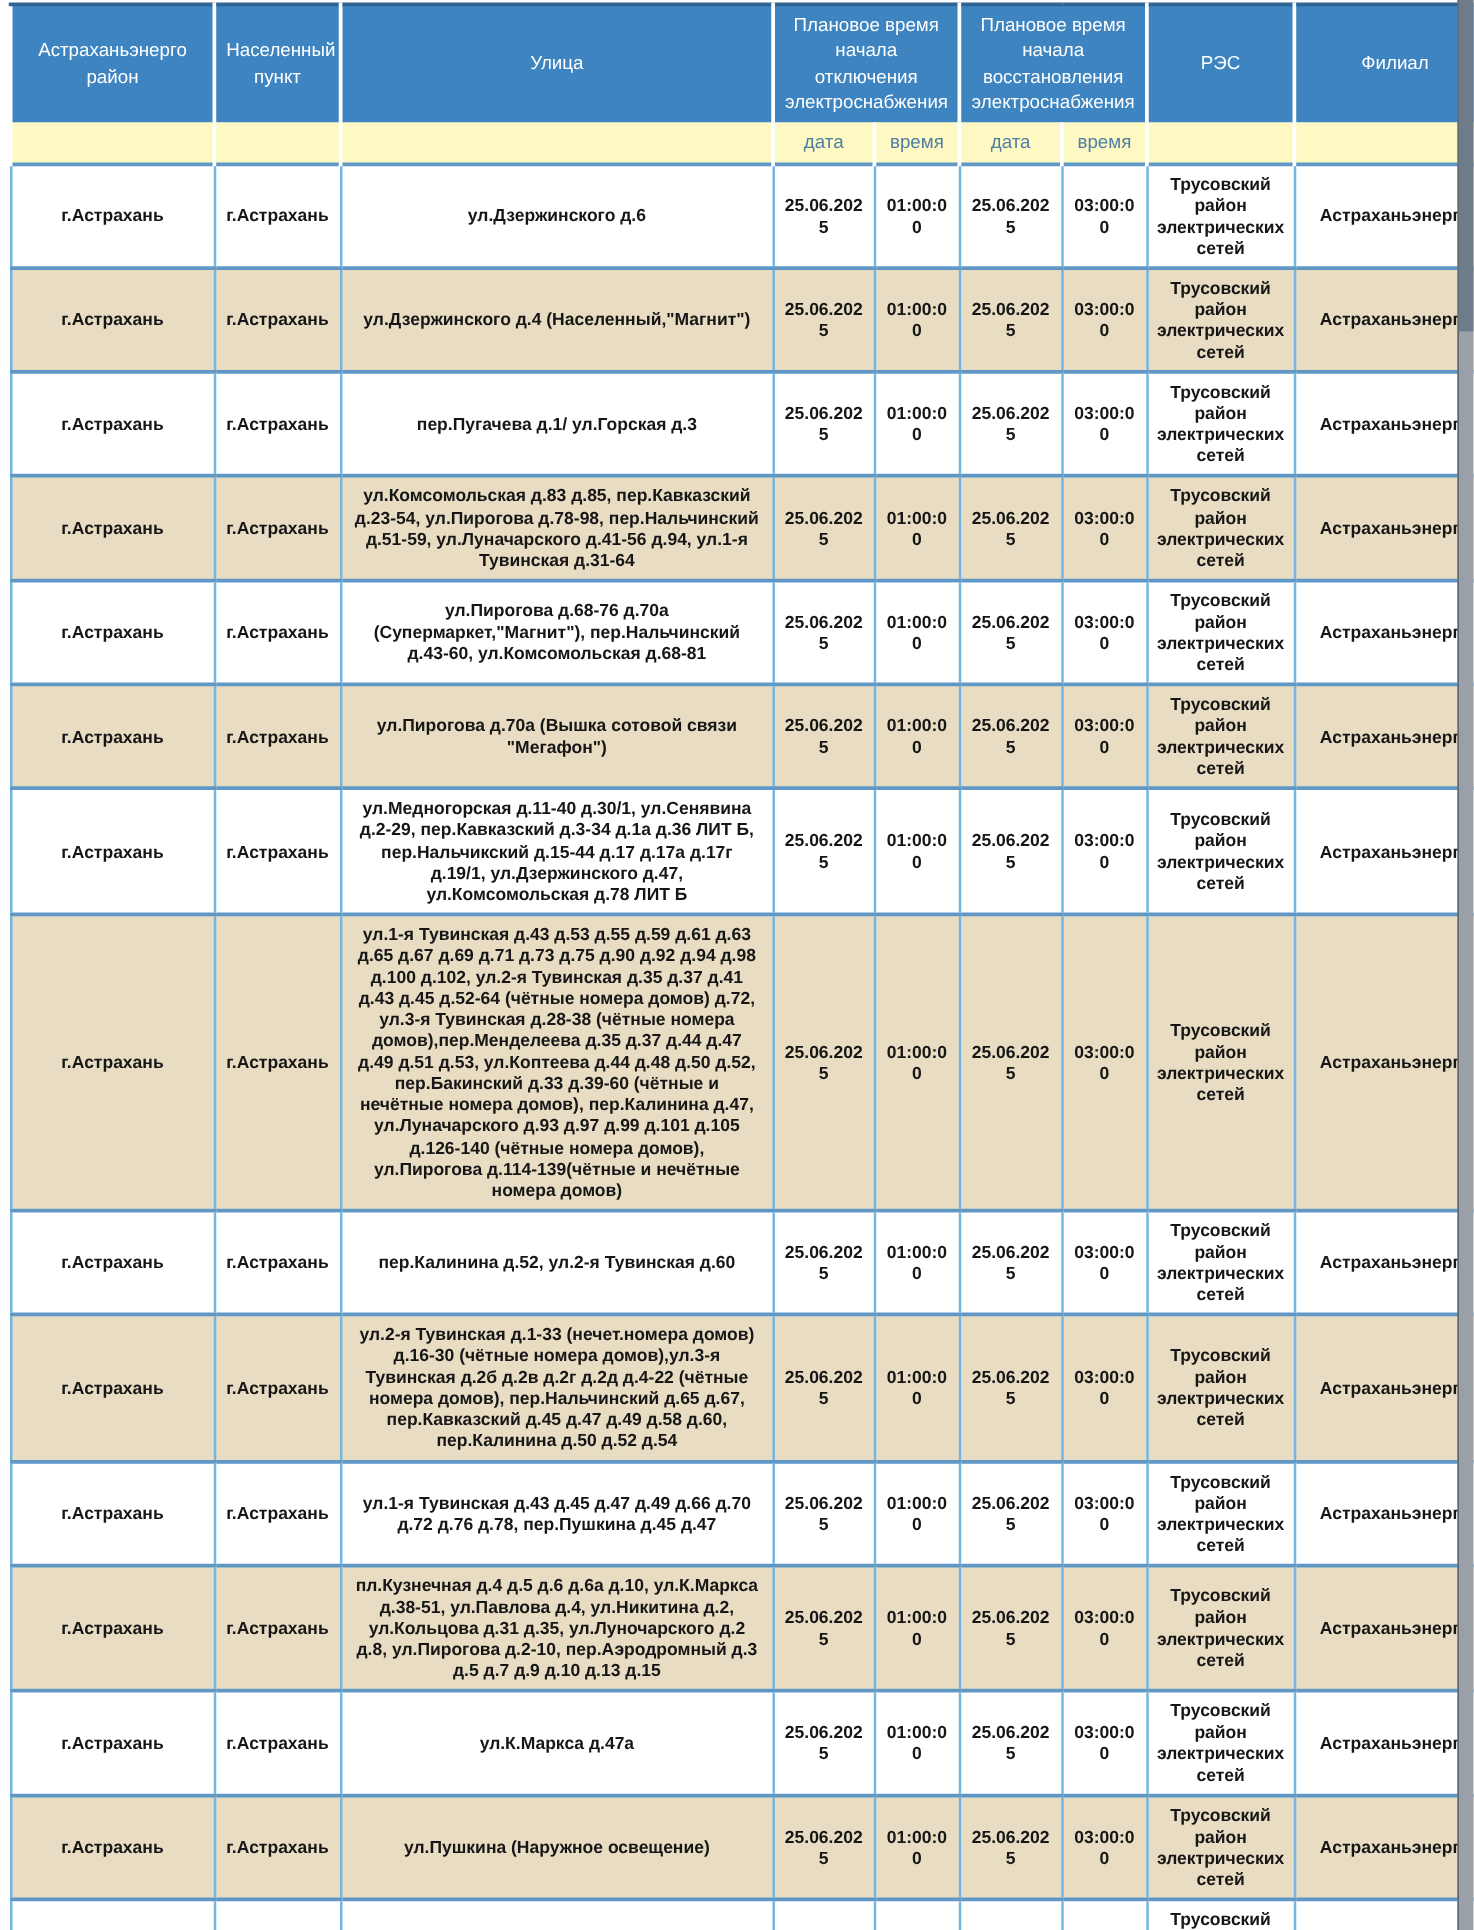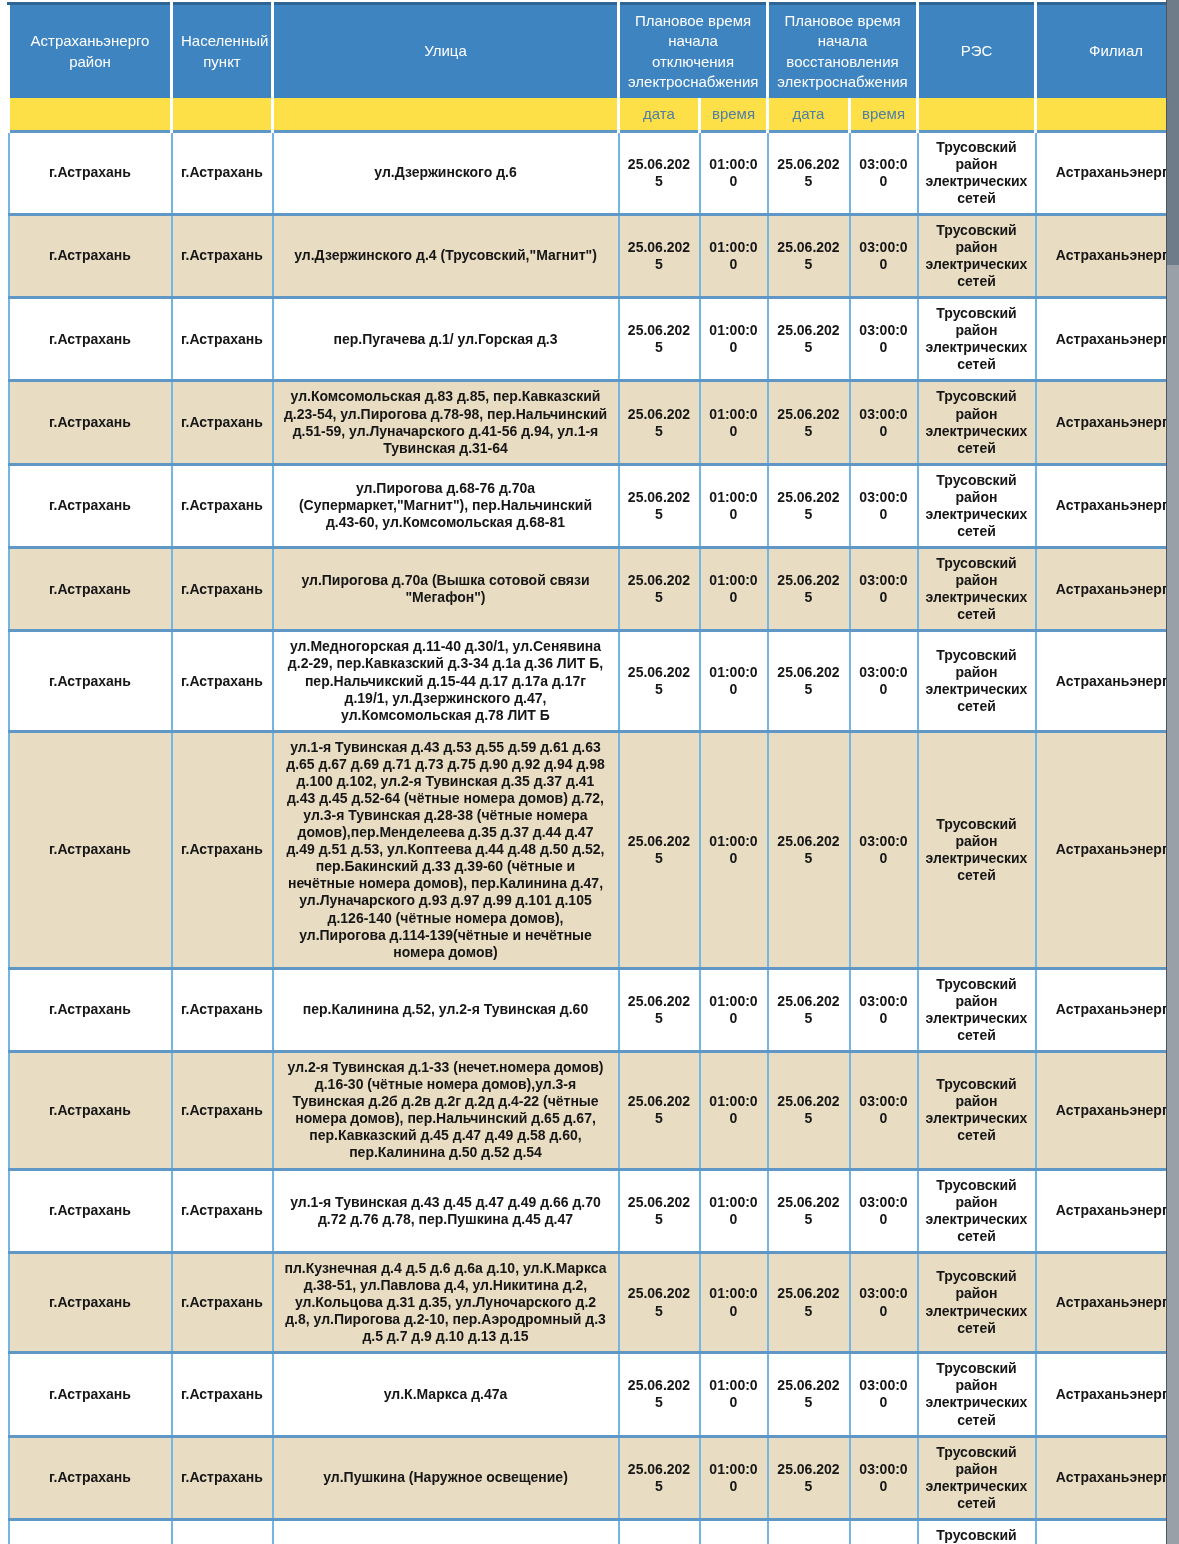--- a/index.html
+++ b/index.html
@@ -33,21 +33,21 @@
     border-right: 3px solid #ffffff;
     border-top: 3px solid #2f6595;
     border-bottom: 0;
     height: 86px;
     text-align: center;
     vertical-align: middle;
   }
 
   
   thead th.h2 {
-    background: #fde047;
+    background: #fef9c3;
     color: #4e7ea4;
     font-weight: 400;
     font-size: 15px;
     padding: 6px 4px;
     border-left: 3px solid #ffffff;
     border-right: 3px solid #ffffff;
     border-top: 0;
     border-bottom: 2px solid #ffffff;
     height: 33px;
     text-align: center;
@@ -142,21 +142,21 @@
           <td class="col-outage-date">25.06.2025</td>
           <td class="col-outage-time">01:00:00</td>
           <td class="col-restore-date">25.06.2025</td>
           <td class="col-restore-time">03:00:00</td>
           <td class="col-res">Трусовский район электрических сетей</td>
           <td class="col-branch">Астраханьэнерго</td>
         </tr>
         <tr class="row-beige">
           <td class="col-admin-district">г.Астрахань</td>
           <td class="col-settlement">г.Астрахань</td>
-          <td class="col-street">ул.Дзержинского д.4 (Трусовский,"Магнит")</td>
+          <td class="col-street">ул.Дзержинского д.4 (Населенный,"Магнит")</td>
           <td class="col-outage-date">25.06.2025</td>
           <td class="col-outage-time">01:00:00</td>
           <td class="col-restore-date">25.06.2025</td>
           <td class="col-restore-time">03:00:00</td>
           <td class="col-res">Трусовский район электрических сетей</td>
           <td class="col-branch">Астраханьэнерго</td>
         </tr>
         <tr class="row-white">
           <td class="col-admin-district">г.Астрахань</td>
           <td class="col-settlement">г.Астрахань</td>

